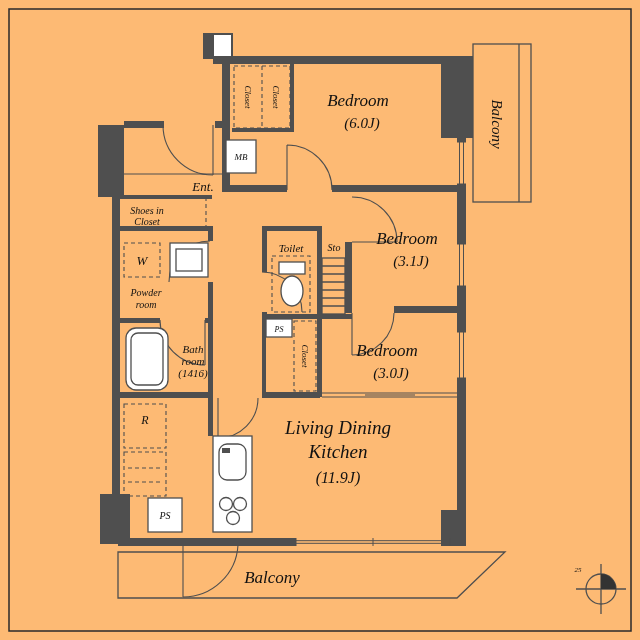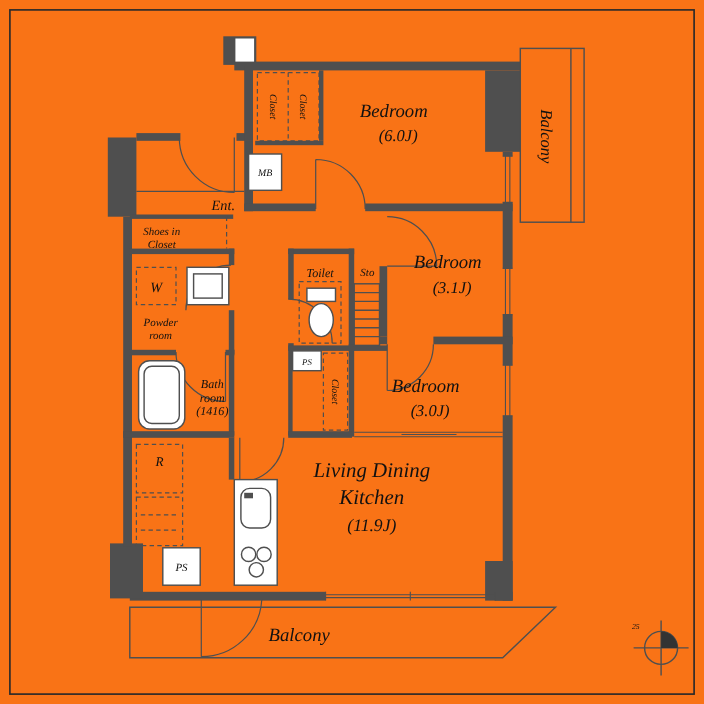--- a/index.html
+++ b/index.html
@@ -1,16 +1,16 @@
 <!DOCTYPE html>
 <html><head>
 <meta charset="utf-8">
 <style>
   html,body{margin:0;padding:0;background:#ffffff;}
-  .stage{position:relative;width:640px;height:640px;background:#f97316;overflow:hidden;
+  .stage{position:relative;width:640px;height:640px;background:#fdba74;overflow:hidden;
          font-family:"Liberation Serif",serif;}
   svg{position:absolute;left:0;top:0;}
   .wall{fill:#4f4f4f;stroke:none;}
   .thin{stroke:#4f4f4f;stroke-width:1.3;fill:none;}
   .dash{stroke:#4f4f4f;stroke-width:1.1;fill:none;stroke-dasharray:4 3;}
   .door{stroke:#4f4f4f;stroke-width:1.1;fill:none;}
   .winline{stroke:#4f4f4f;stroke-width:1;fill:none;}
   .fixture{stroke:#4f4f4f;stroke-width:1.3;fill:#ffffff;}
   .lbl{font-family:"Liberation Serif",serif;font-style:italic;fill:#111111;}
   .frame{fill:none;stroke:#2a2a2a;stroke-width:1.5;}

